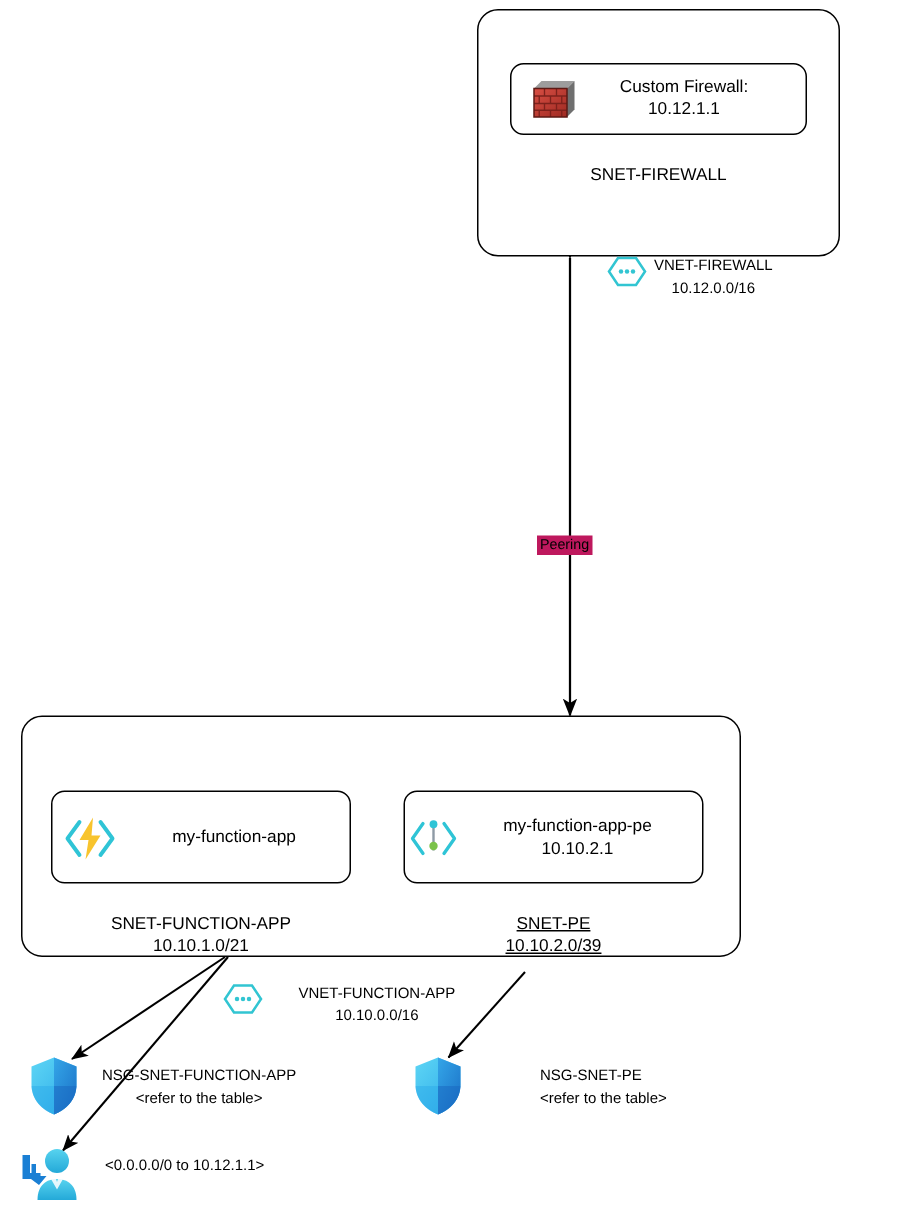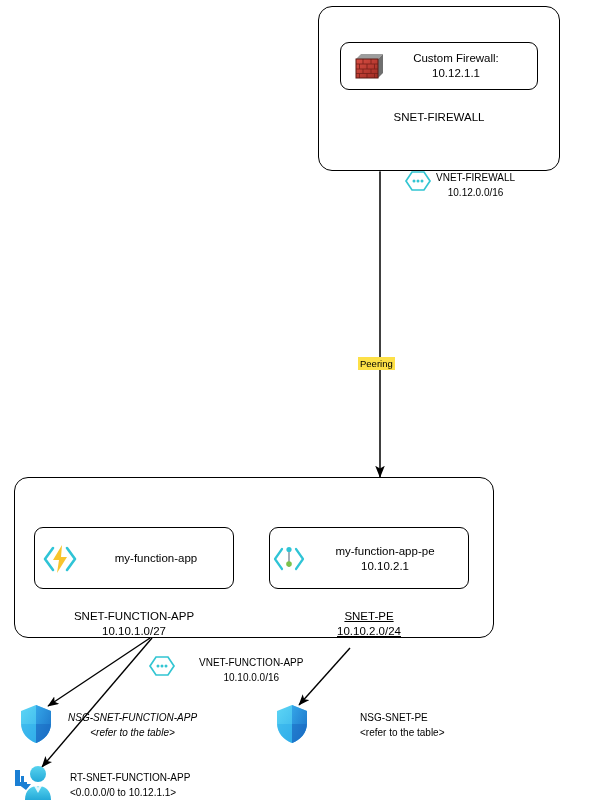--- a/index.html
+++ b/index.html
@@ -60,21 +60,21 @@
     text-align: left;
     font-size: 10px;
     color: #000000;
     line-height: 15px;
     white-space: nowrap;
   }
   .edge-label {
     position: absolute;
     font-size: 9.5px;
     color: #000000;
-    background: #fde047;
+    background: #be185d;
     padding: 1px 2px;
     white-space: nowrap;
   }
   svg.overlay {
     position: absolute;
     left: 0;
     top: 0;
     width: 598px;
     height: 803px;
     pointer-events: none;
@@ -186,74 +186,73 @@
     <path d="M25,6 L33,17 L25,28" fill="none" stroke="#2fc4d6" stroke-width="2.6" stroke-linecap="round" stroke-linejoin="round"></path>
     <path d="M20,3 L11,18 L17,18 L15,31 L25,15 L19,15 Z" fill="#f8c42d"></path>
   </svg>
 
   <div class="node-text" style="left:86px; top:551px; width:140px;">
     <div>my-function-app</div>
   </div>
 
   <div class="caption" style="left:34px; top:597px; width:200px;">
     <div>SNET-FUNCTION-APP</div>
-    <div>10.10.1.0/27</div>
+    <div>10.10.1.0/21</div>
   </div>
 
   <div class="subnet-box" style="left:269px; top:527px; width:200px; height:62px;"></div>
 
   <svg class="node-icon" style="left:272px; top:543px;" width="34" height="32" viewBox="0 0 34 32">
     <path d="M10,6 L3,16 L10,26" fill="none" stroke="#2fc4d6" stroke-width="2.2" stroke-linecap="round" stroke-linejoin="round"></path>
     <path d="M24,6 L31,16 L24,26" fill="none" stroke="#2fc4d6" stroke-width="2.2" stroke-linecap="round" stroke-linejoin="round"></path>
     <line x1="17" y1="7" x2="17" y2="24" stroke="#8e9aa5" stroke-width="1.6"></line>
     <circle cx="17" cy="6.5" r="2.6" fill="#2fc4d6"></circle>
     <circle cx="17" cy="21" r="2.8" fill="#7bc24a"></circle>
   </svg>
 
   <div class="node-text" style="left:310px; top:544px; width:150px;">
     <div>my-function-app-pe</div>
     <div>10.10.2.1</div>
   </div>
 
   <div class="caption" style="left:269px; top:597px; width:200px;text-decoration:underline;">
     <div>SNET-PE</div>
-    <div>10.10.2.0/24</div>
+    <div>10.10.2.0/39</div>
   </div>
 
   <svg class="node-icon" style="left:148px; top:655px;" width="28" height="22" viewBox="0 0 28 22">
     <path d="M8,2 L20,2 L26,11 L20,20 L8,20 L2,11 Z" fill="none" stroke="#32c5d2" stroke-width="1.7"></path>
     <circle cx="10" cy="11" r="1.5" fill="#32c5d2"></circle>
     <circle cx="14" cy="11" r="1.5" fill="#32c5d2"></circle>
     <circle cx="18" cy="11" r="1.5" fill="#32c5d2"></circle>
   </svg>
   <div class="caption-left" style="left:199px; top:655px;">
     <div>VNET-FUNCTION-APP</div>
     <div style="text-align:center;">10.10.0.0/16</div>
   </div>
 
   <svg class="node-icon" style="left:18px; top:703px;" width="36" height="42" viewBox="0 0 36 42">
     <path d="M18,2 L33,8 L33,20 C33,30 26,37 18,40 C10,37 3,30 3,20 L3,8 Z" fill="url(#shieldGradA)"></path>
     <path d="M18,2 L33,8 L33,20 C33,30 26,37 18,40 Z" fill="url(#shieldGradB)" opacity="0.85"></path>
     <path d="M18,21 L33,21 L33,20 C33,30 26,37 18,40 Z" fill="#1766c0" opacity="0.5"></path>
     <path d="M3,21 L18,21 L18,40 C10,37 3,30 3,20 Z" fill="#2aa8e8" opacity="0.45"></path>
   </svg>
-  <div class="caption-left" style="left:68px; top:710px;font-style:italic;">
+  <div class="caption-left" style="left:68px; top:710px;">
     <div>NSG-SNET-FUNCTION-APP</div>
     <div style="text-align:center;">&lt;refer to the table&gt;</div>
   </div>
 
   <svg class="node-icon" style="left:12px; top:762px;" width="44" height="40" viewBox="0 0 44 40">
     <circle cx="26" cy="12" r="8" fill="url(#personGrad)"></circle>
     <path d="M13,38 C13,28 19,24 26,24 C33,24 39,28 39,38 Z" fill="url(#personGrad)"></path>
     <path d="M22,24 L26,31 L30,24 L27,23 L26,26 L25,23 Z" fill="#ffffff" opacity="0.85"></path>
     <path d="M8,8 L8,20 L15,20 L15,24 L3,24 L3,8 Z" fill="#1a7fd4"></path>
     <path d="M12,14 L12,22 L19,22 L14,28 L6,22 L9,22 L9,14 Z" fill="#1a7fd4"></path>
   </svg>
   <div class="caption-left" style="left:70px; top:770px;">
-    <div>RT-SNET-FUNCTION-APP</div>
     <div style="text-align:left;">&lt;0.0.0.0/0 to 10.12.1.1&gt;</div>
   </div>
 
   <svg class="node-icon" style="left:274px; top:703px;" width="36" height="42" viewBox="0 0 36 42">
     <path d="M18,2 L33,8 L33,20 C33,30 26,37 18,40 C10,37 3,30 3,20 L3,8 Z" fill="url(#shieldGradA)"></path>
     <path d="M18,2 L33,8 L33,20 C33,30 26,37 18,40 Z" fill="url(#shieldGradB)" opacity="0.85"></path>
     <path d="M18,21 L33,21 L33,20 C33,30 26,37 18,40 Z" fill="#1766c0" opacity="0.5"></path>
     <path d="M3,21 L18,21 L18,40 C10,37 3,30 3,20 Z" fill="#2aa8e8" opacity="0.45"></path>
   </svg>
   <div class="caption-left" style="left:360px; top:710px;">

